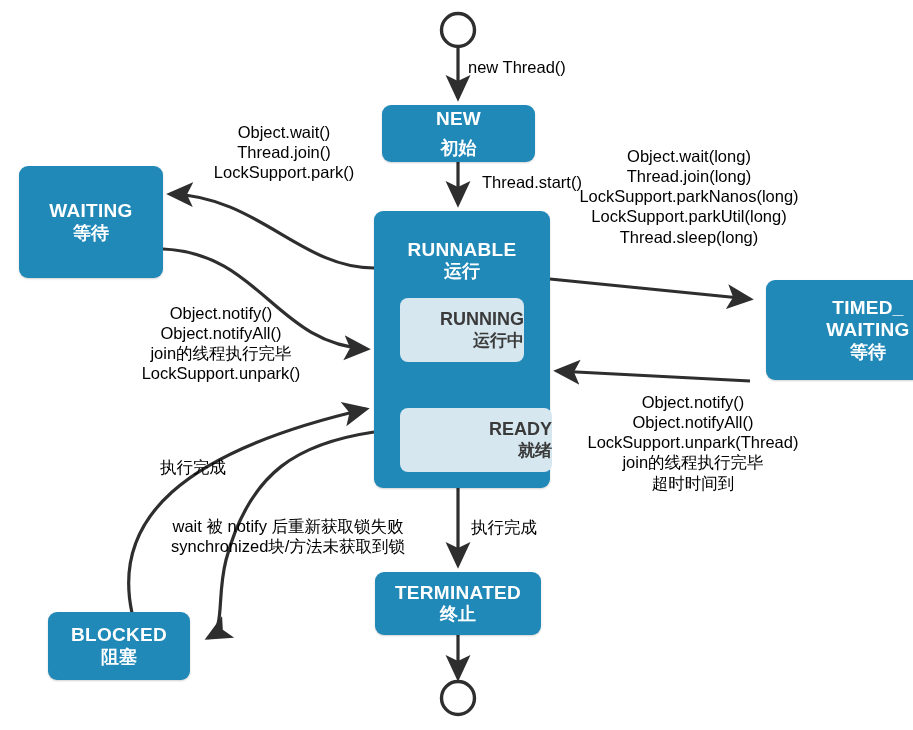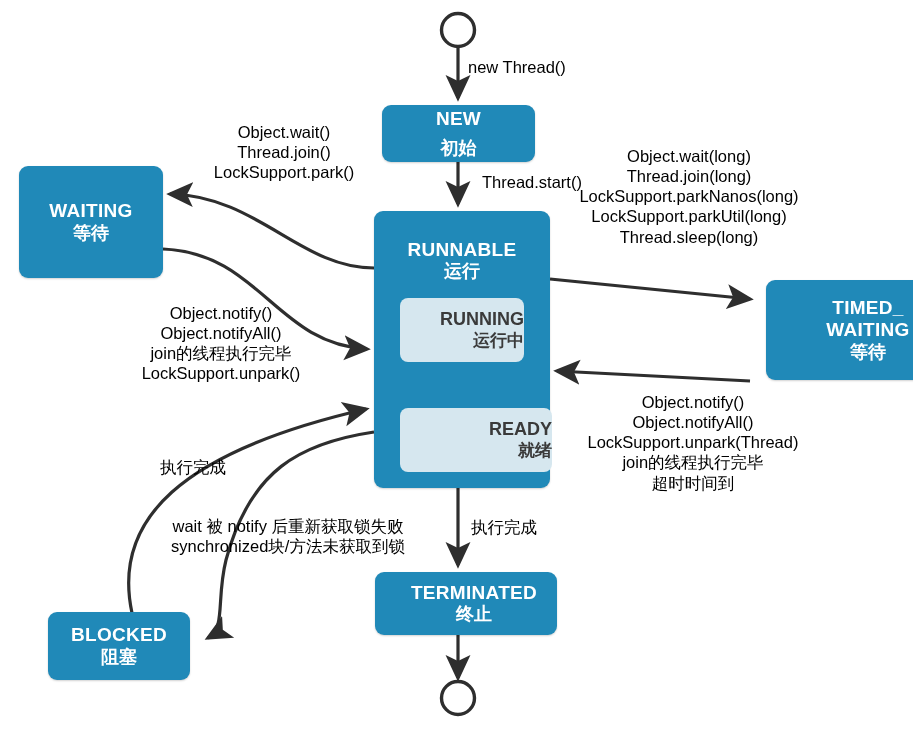--- a/index.html
+++ b/index.html
@@ -101,21 +101,21 @@
     <span class="en">TIMED_</span>
     <span class="en">WAITING</span>
     <span class="cn">等待</span>
   </div>
 
   <div class="node" style="left:48px;top:612px;width:142px;height:68px;">
     <span class="en">BLOCKED</span>
     <span class="cn">阻塞</span>
   </div>
 
-  <div class="node" style="left:375px;top:572px;width:166px;height:63px;padding-left:16px;">
+  <div class="node" style="left:375px;top:572px;width:166px;height:63px;">
     <span class="en">TERMINATED</span>
     <span class="cn">终止</span>
   </div>
 
   <div class="lbl l" style="left:468px;top:57px;">new Thread()</div>
 
   <div class="lbl l" style="left:438px;top:172px;margin-left:44px;">Thread.start()</div>
 
   <div class="lbl" style="left:181px;top:122px;width:206px;">Object.wait()
 Thread.join()

